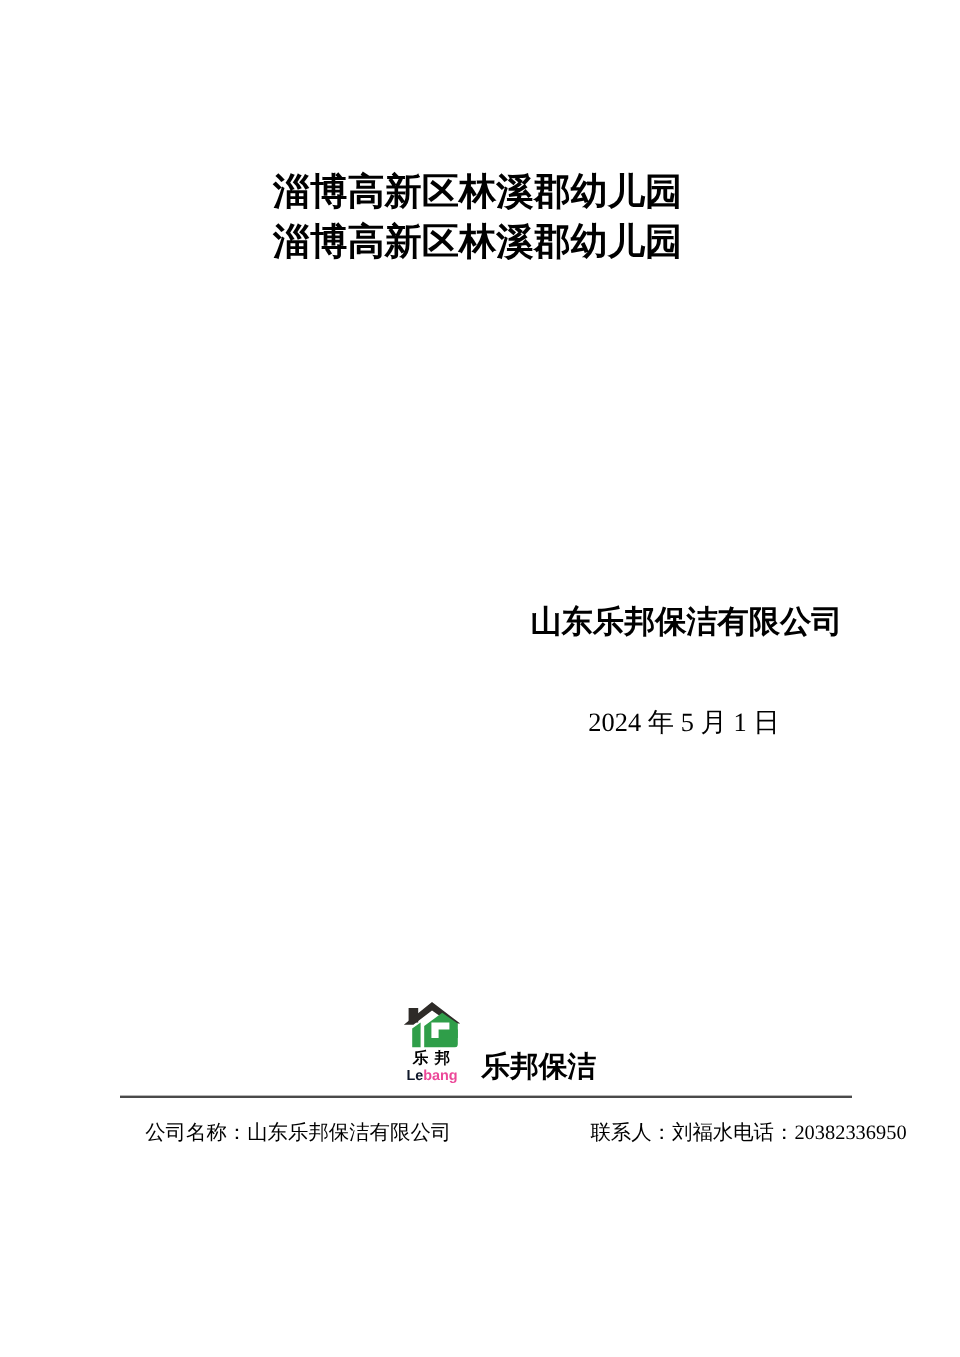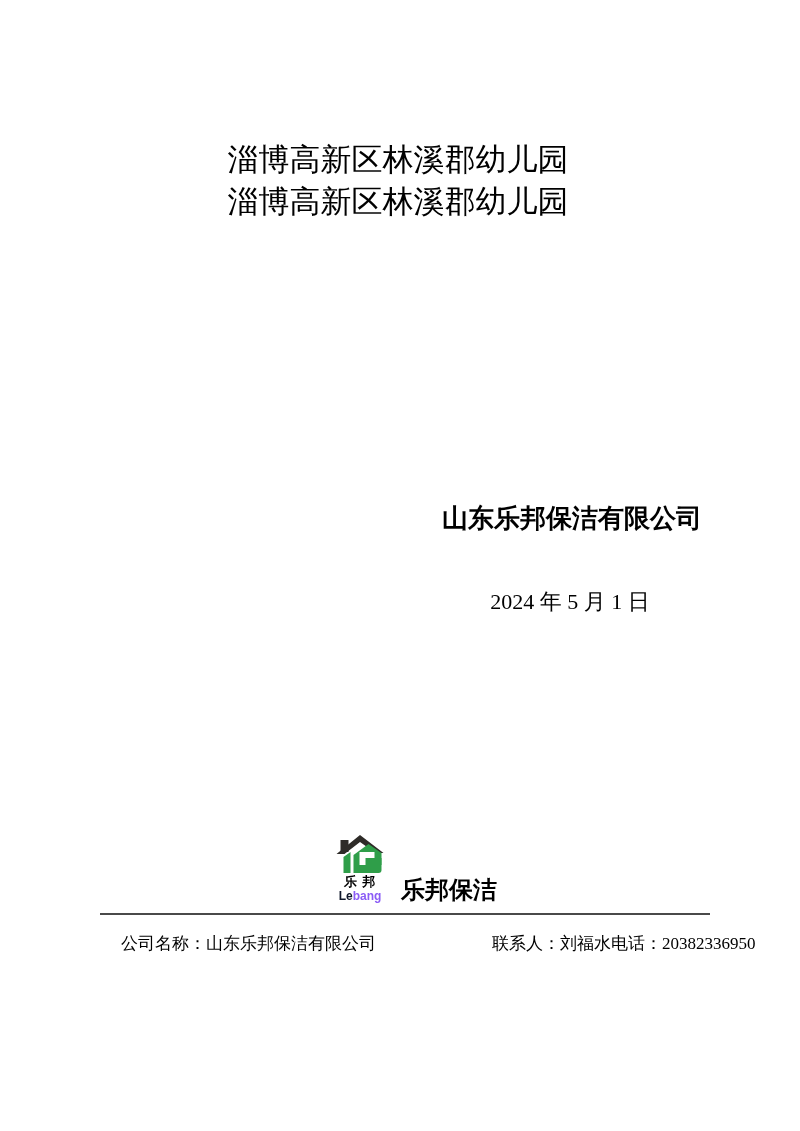--- a/index.html
+++ b/index.html
@@ -9,21 +9,21 @@
     position: relative;
     font-family: "Liberation Serif", serif;
     color: #000000;
     overflow: hidden;
   }
   .title {
     position: absolute;
     top: 139px; left: 0; width: 796px;
     text-align: center;
     font-size: 31px;
-    font-weight: normal;
+    font-weight: bold;
     line-height: 42px;
   }
   .title .tl { display: block; white-space: nowrap; }
   .company {
     position: absolute;
     top: 501px; left: 572px;
     transform: translateX(-50%);
     font-size: 26px;
     font-weight: bold;
     white-space: nowrap;
@@ -58,21 +58,21 @@
     white-space: nowrap;
   }
   .latin {
     font-family: "Liberation Sans", sans-serif;
     font-size: 12px;
     font-weight: bold;
     line-height: 13px;
     white-space: nowrap;
   }
   .latin .le { color: #0f172a; }
-  .latin .bang { color: #8b5cf6; }
+  .latin .bang { color: #ec4899; }
   .brand {
     font-size: 24px;
     font-weight: bold;
     line-height: 26px;
     margin-left: 2px;
     white-space: nowrap;
   }
   .rule {
     position: absolute;
     left: 100px; top: 913px;

